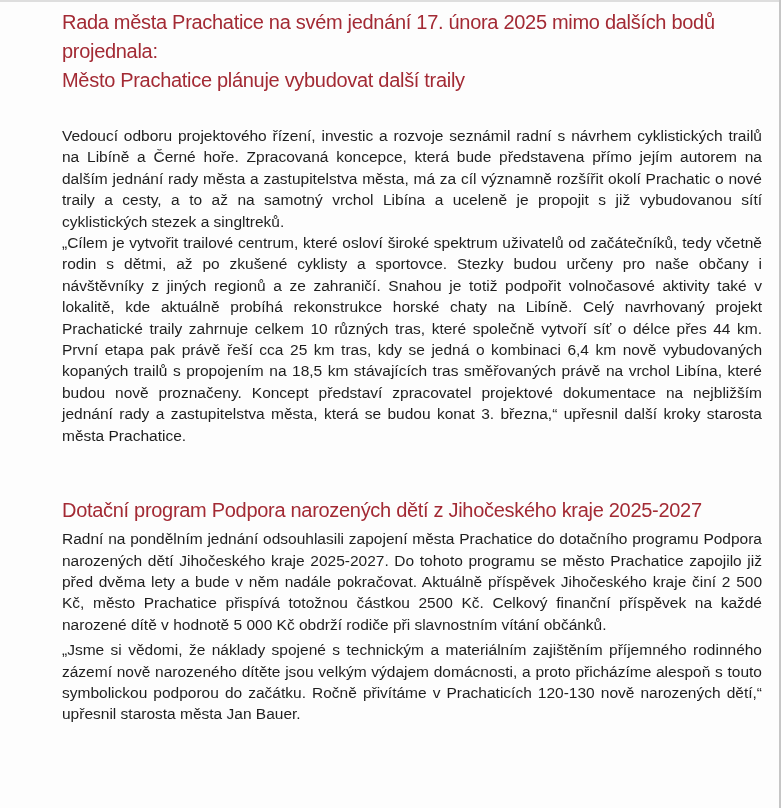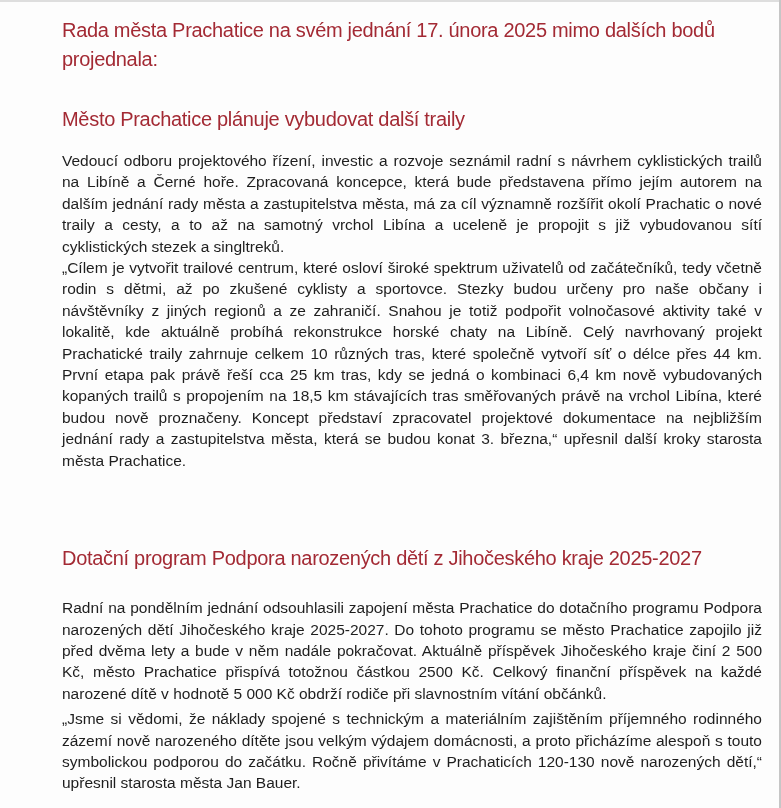--- a/index.html
+++ b/index.html
@@ -30,33 +30,33 @@
     padding:8px 19px 0 62px;
   }
   h1,h2{
     color:var(--heading-color);
     font-weight:400;
     font-size:20px;
     line-height:29px;
     letter-spacing:-0.3px;
     margin:0;
   }
-  h1.intro-heading{margin-top:8px;}
-  .section-trails h2{margin-top:31px;}
-  .section-grant h2{margin-top:73px;}
+  h1.intro-heading{margin-top:0;}
+  .section-trails h2{}
+  .section-grant h2{margin-top:50px;}
   p{
     font-size:15.5px;
     line-height:21.4px;
     text-align:justify;
     margin:0;
     color:var(--body-color);
   }
-  p.p-first{margin-top:16px;}
+  p.p-first{margin-top:30px;}
   p.p-next{}
-  .section-grant p.p-first{margin-top:24px;}
+  .section-grant p.p-first{margin-top:3px;}
   .section-grant p.p-next{margin-top:4px;}
 </style>
 </head>
 <body>
 
 <div class="scan-edge-top"></div>
 <div class="scan-edge-right"></div>
 
 <div class="page">
 

